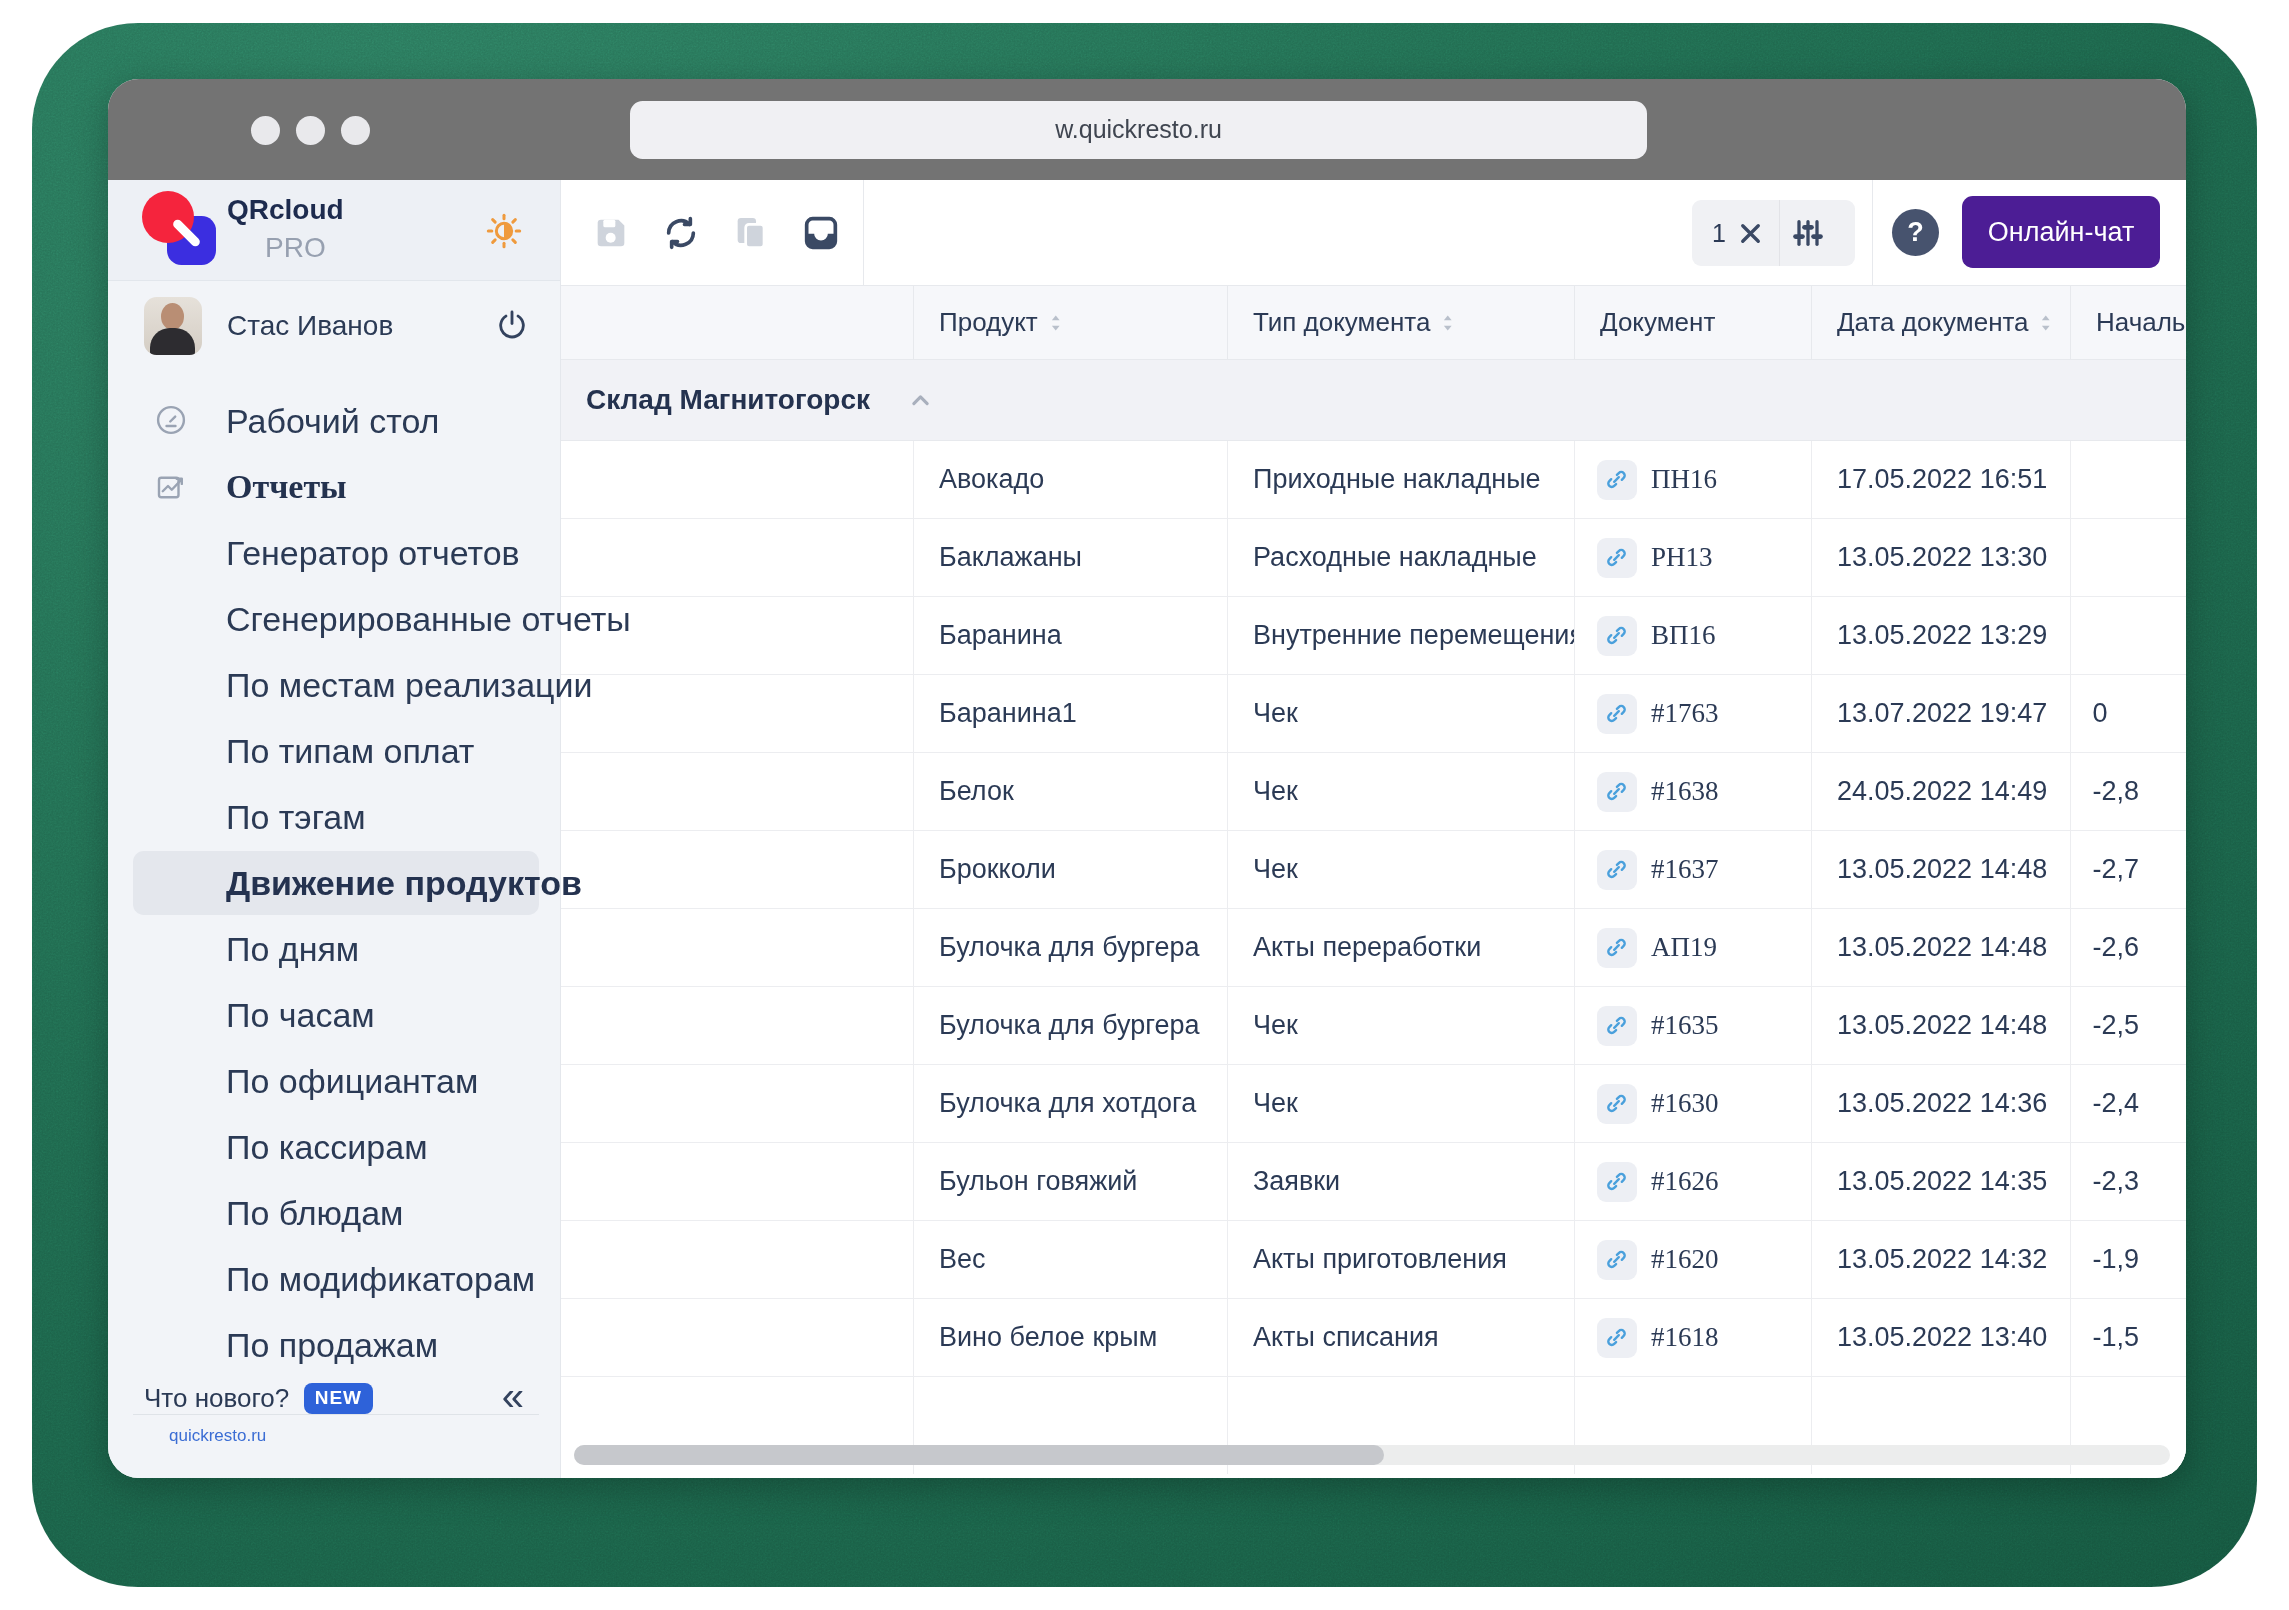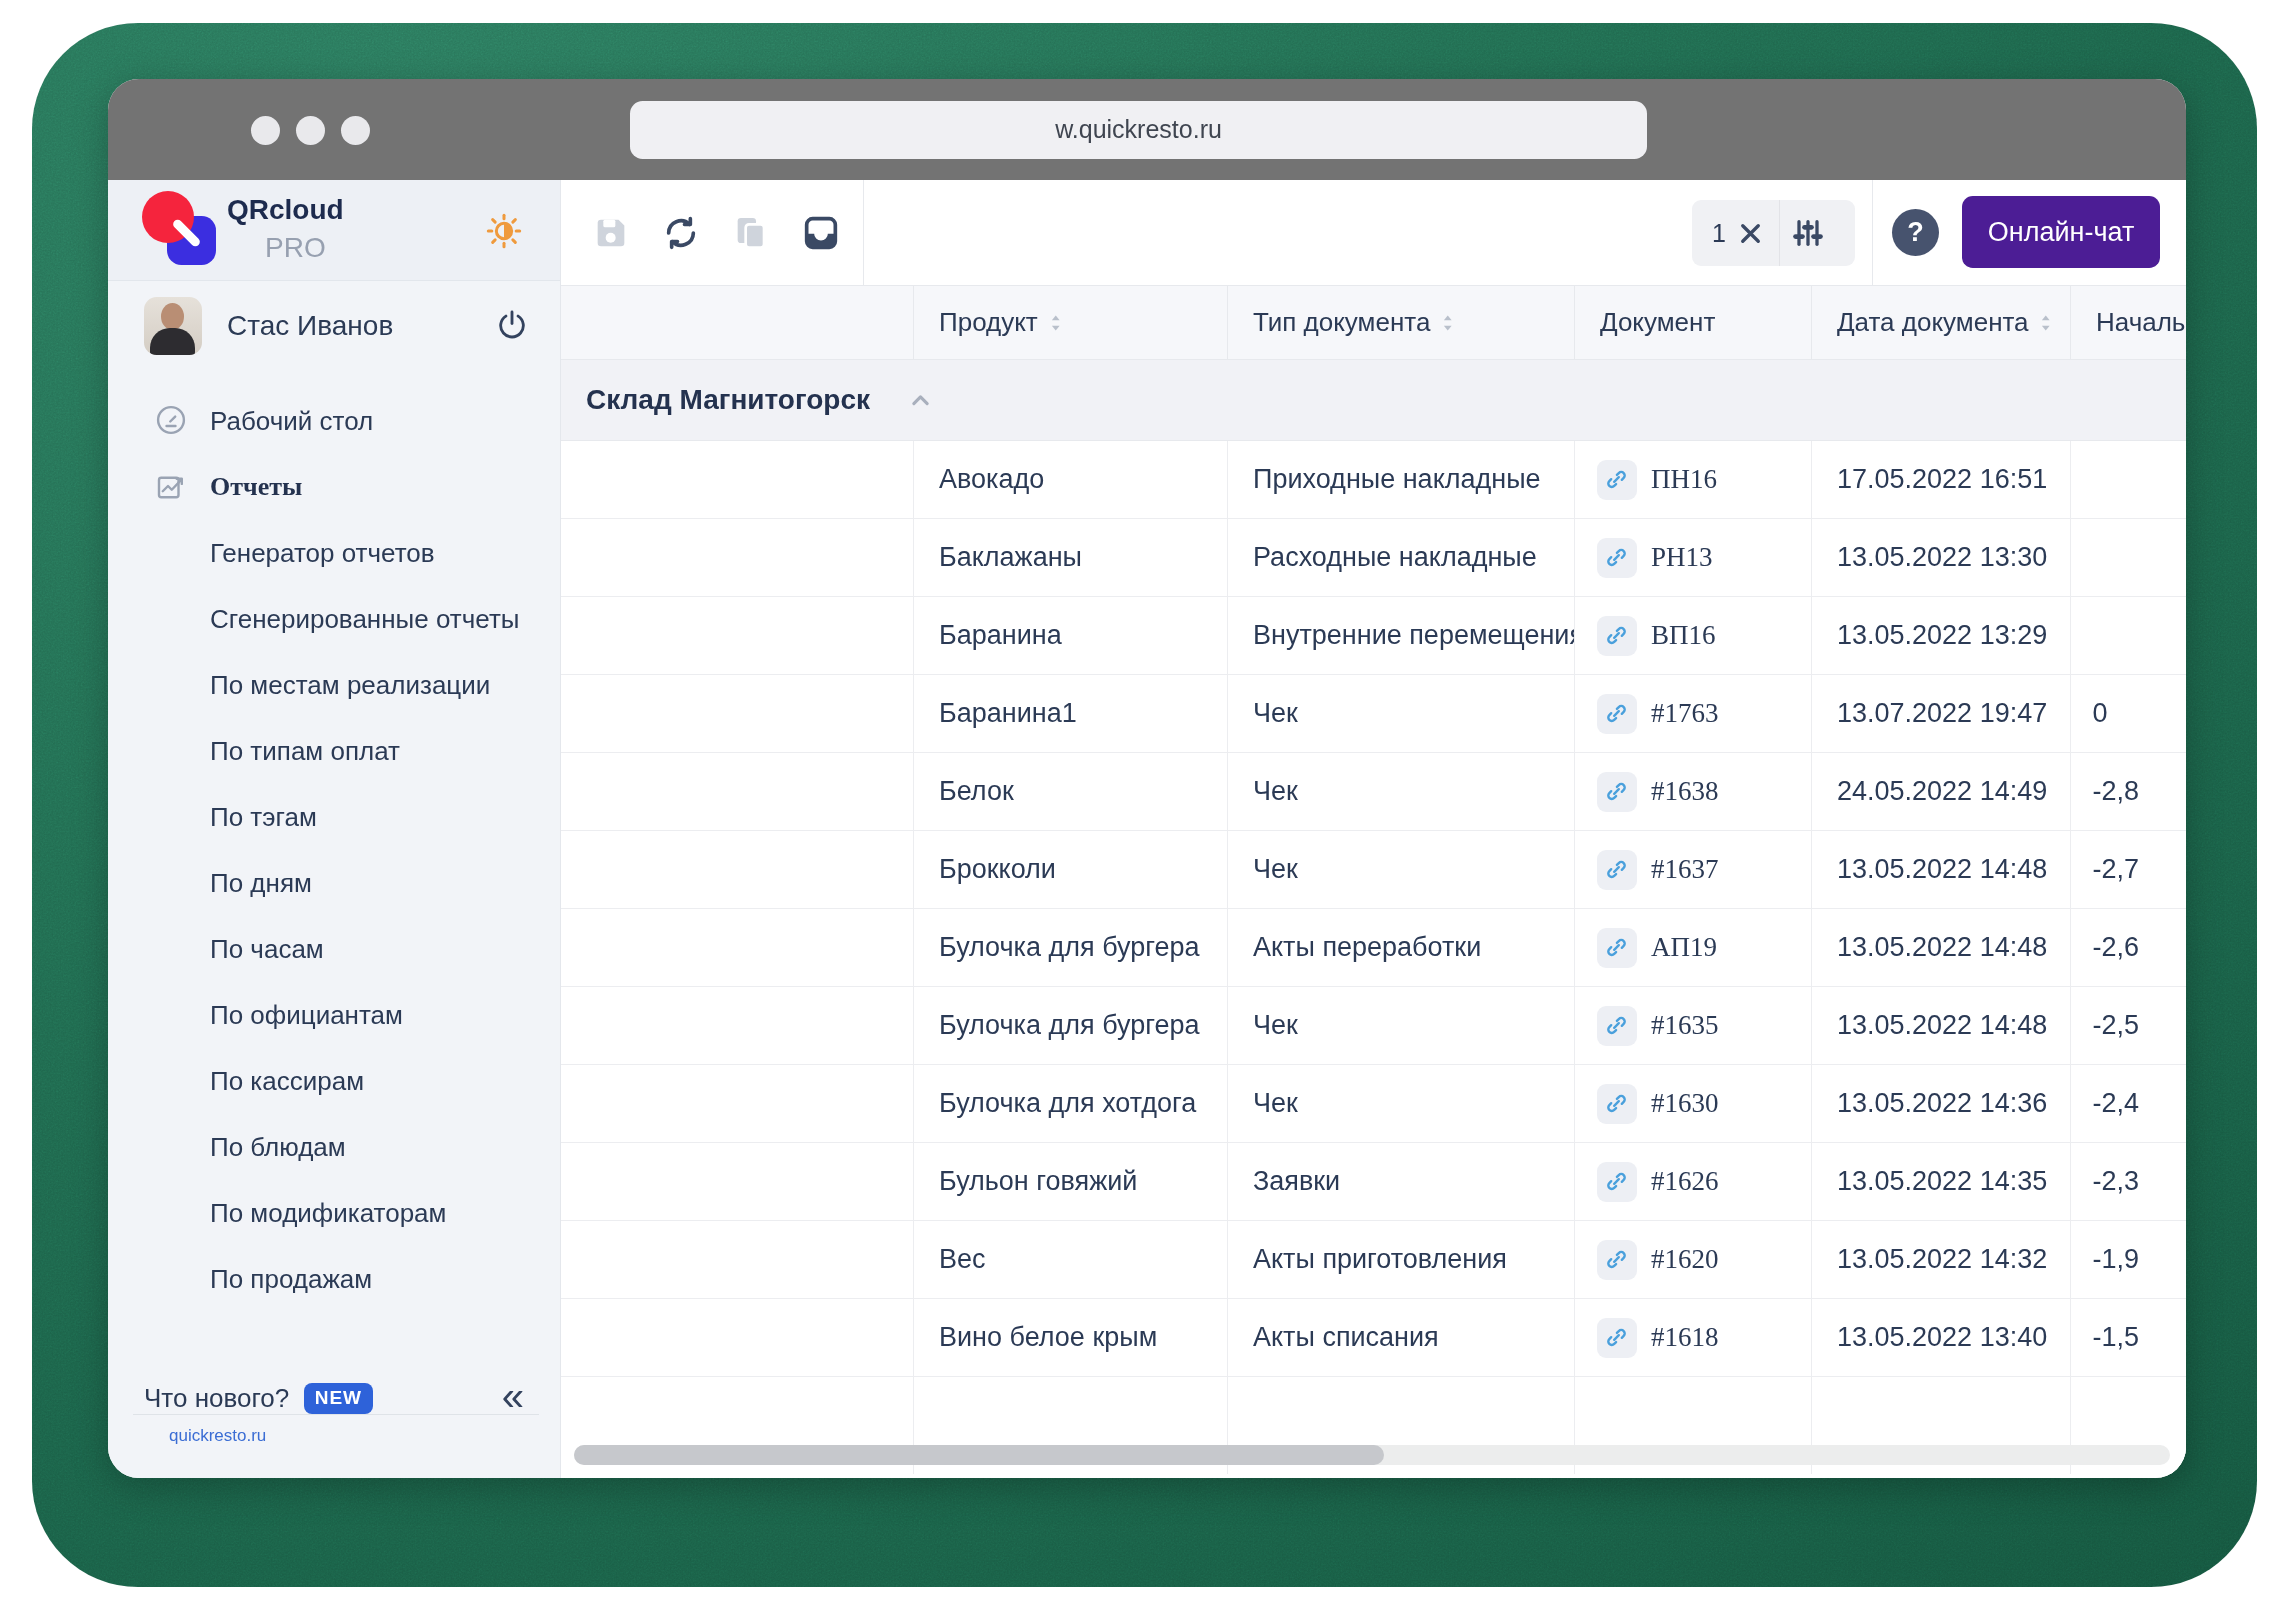--- a/index.html
+++ b/index.html
@@ -46,22 +46,22 @@
     background:linear-gradient(180deg,#e6e1da 0%,#d4cdc4 100%); }
   .avatar::before { content:""; position:absolute; left:17px; top:6.3px; width:23.4px; height:27px;
     border-radius:50%; background:#b98e74; }
   .avatar::after { content:""; position:absolute; left:6.3px; top:31px; width:45px; height:31px;
     border-radius:20px 20px 7.2px 7.2px; background:#2d2c30; }
   .username { position:absolute; left:119px; top:29px; font-size:28px; color:#2b3a55; }
   .power { position:absolute; left:387px; top:27px; width:34px; height:34px; }
 
   .nav { position:relative; margin-top:19px; }
   .nav-item { position:relative; height:66px; }
-  .nav-item .lbl { position:absolute; left:102px; top:50%; transform:translateY(-50%);
-    font-size:26px; color:#2b3a55; white-space:nowrap; }
+  .nav-item .lbl { position:absolute; left:118px; top:50%; transform:translateY(-50%);
+    font-size:34px; color:#2b3a55; white-space:nowrap; }
   .nav-item .nico { position:absolute; left:45px; top:14.4px; width:36px; height:36px; }
   .nav-item.bold .lbl { font-weight:bold; color:#24324f;font-family:Liberation Serif, serif; }
   .nav-item.active::before { content:""; position:absolute; left:25px; right:21px; top:0.9px; bottom:0.9px;
     background:#e4e7ed; border-radius:10.8px; }
   .nav-item.active .lbl { font-weight:bold; color:#24324f; }
   .nav-item .lbl { z-index:1; }
 
   .whatsnew { position:absolute; left:0; right:0; top:1190px; height:56px; }
   .wn-label { position:absolute; left:36px; top:50%; transform:translateY(-50%); font-size:26px; color:#2b3a55; }
   .wn-badge { position:absolute; left:196px; top:12.6px; background:#2e62d9; color:#fff; font-size:19px;
@@ -210,20 +210,23 @@
               <span class="lbl">Сгенерированные отчеты</span>
             </div>
           <div class="nav-item">
               <span class="lbl">По местам реализации</span>
             </div>
           <div class="nav-item">
               <span class="lbl">По типам оплат</span>
             </div>
           <div class="nav-item">
               <span class="lbl">По тэгам</span>
+            </div>
+          <div class="nav-item active">
+              <span class="lbl">Движение продуктов</span>
             </div>
           <div class="nav-item">
               <span class="lbl">По дням</span>
             </div>
           <div class="nav-item">
               <span class="lbl">По часам</span>
             </div>
           <div class="nav-item">
               <span class="lbl">По официантам</span>
             </div>

